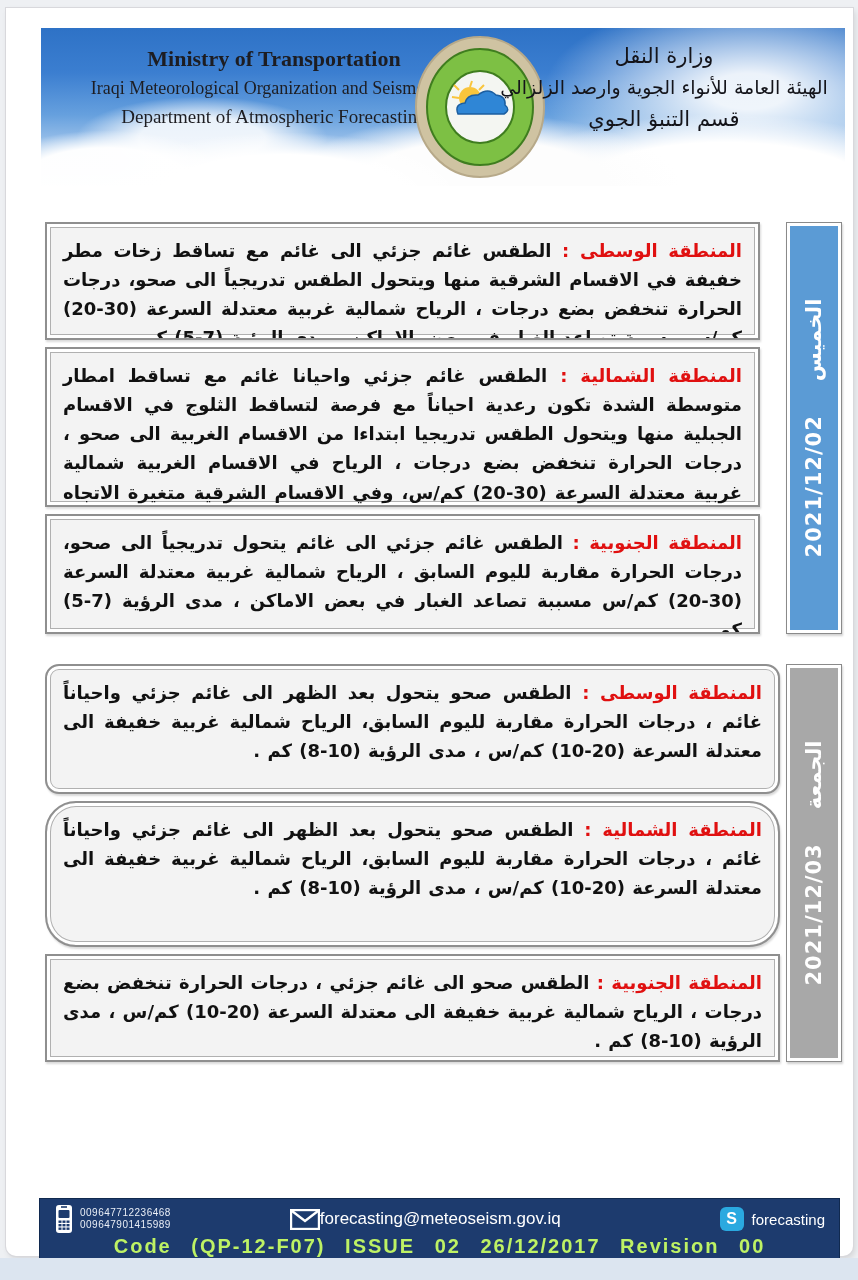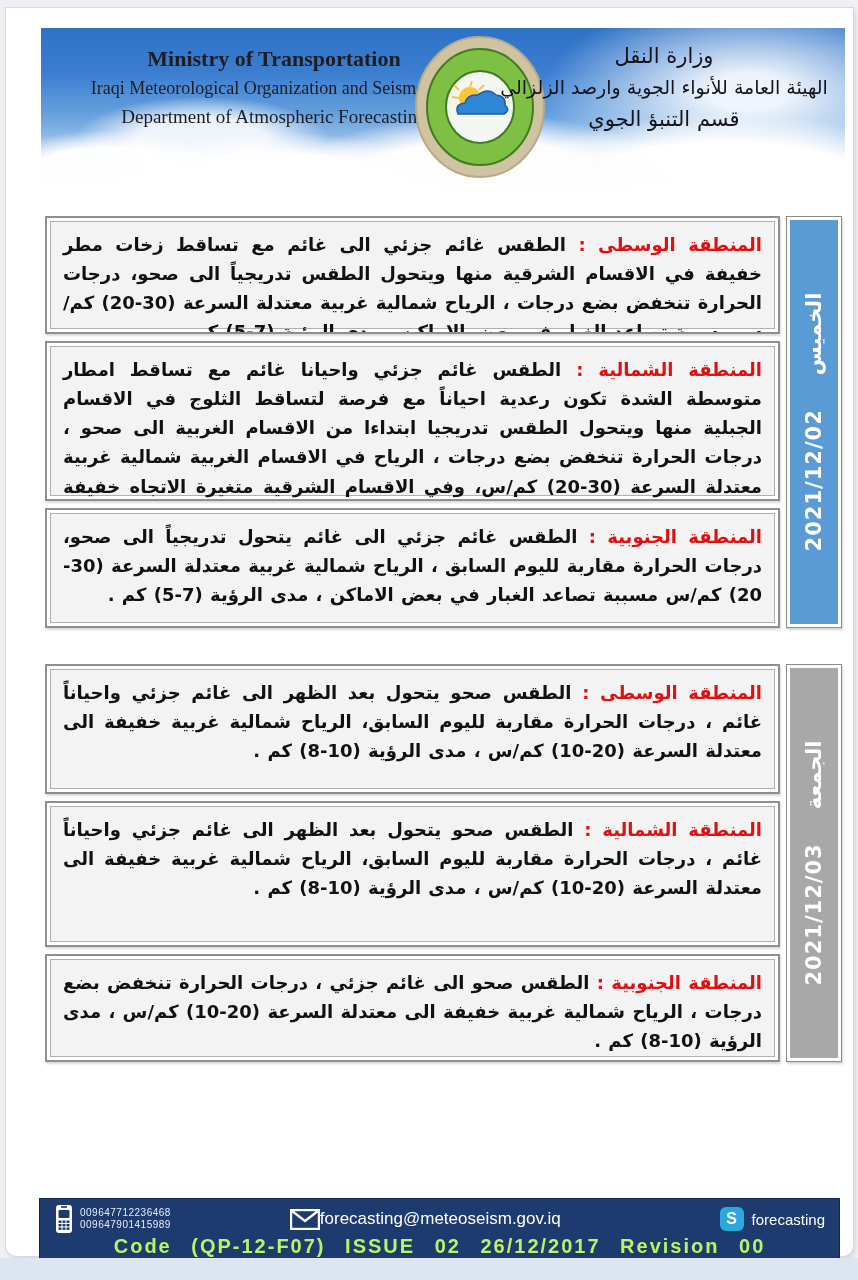--- a/index.html
+++ b/index.html
@@ -49,40 +49,40 @@
   }
   .hdr-right .r1 { font-size:21px; }
   .hdr-right .r2 { font-size:19px; margin-top:8px; }
   .hdr-right .r3 { font-size:21px; margin-top:9px; }
   .logo {
     position:absolute; left:372px; top:6px; width:134px; height:146px;
   }
 
   
   .section { position:absolute; left:39px; right:11px; display:flex; }
-  .sec-1 { top:208px; }
+  .sec-1 { top:214px;gap:20px; }
   .sec-2 { top:656px; }
   .boxes { flex:1; display:flex; flex-direction:column; }
   .gap { height:7px; flex:none; }
   .fbox {
     background:#f3f3f3;
     border:2px solid #8f8f8f;
     box-shadow: inset 0 0 0 3px #ffffff, inset 0 0 0 4px #b0b0b0, 1px 2px 2px rgba(0,0,0,.15);
     padding:12px 16px 0 16px;
     direction:rtl;
     text-align:justify;
     overflow:hidden;
   }
   .fbox p {
     font-size:18px; font-weight:bold; line-height:1.62; color:#111;
     word-spacing:1px;
   }
   .fbox .rtitle { color:#e01010; }
   .h1a { height:118px; } .h1b { height:160px; } .h1c { height:120px; }
-  .h2a { height:130px; } .h2b { height:146px; } .h2c { height:108px; }
+  .h2a { height:130px;border-radius:14px; } .h2b { height:146px;border-radius:31px; } .h2c { height:108px; }
 
   .daybar-col { flex:none; width:62px; display:flex; justify-content:flex-end; }
   .daybar {
     width:56px; height:100%;
     border:1px solid #8a8a8a;
     box-shadow: inset 0 0 0 3px #ffffff, 1px 2px 2px rgba(0,0,0,.18);
     display:flex; align-items:center; justify-content:center;
     overflow:visible;
   }
   .daybar-rot {

